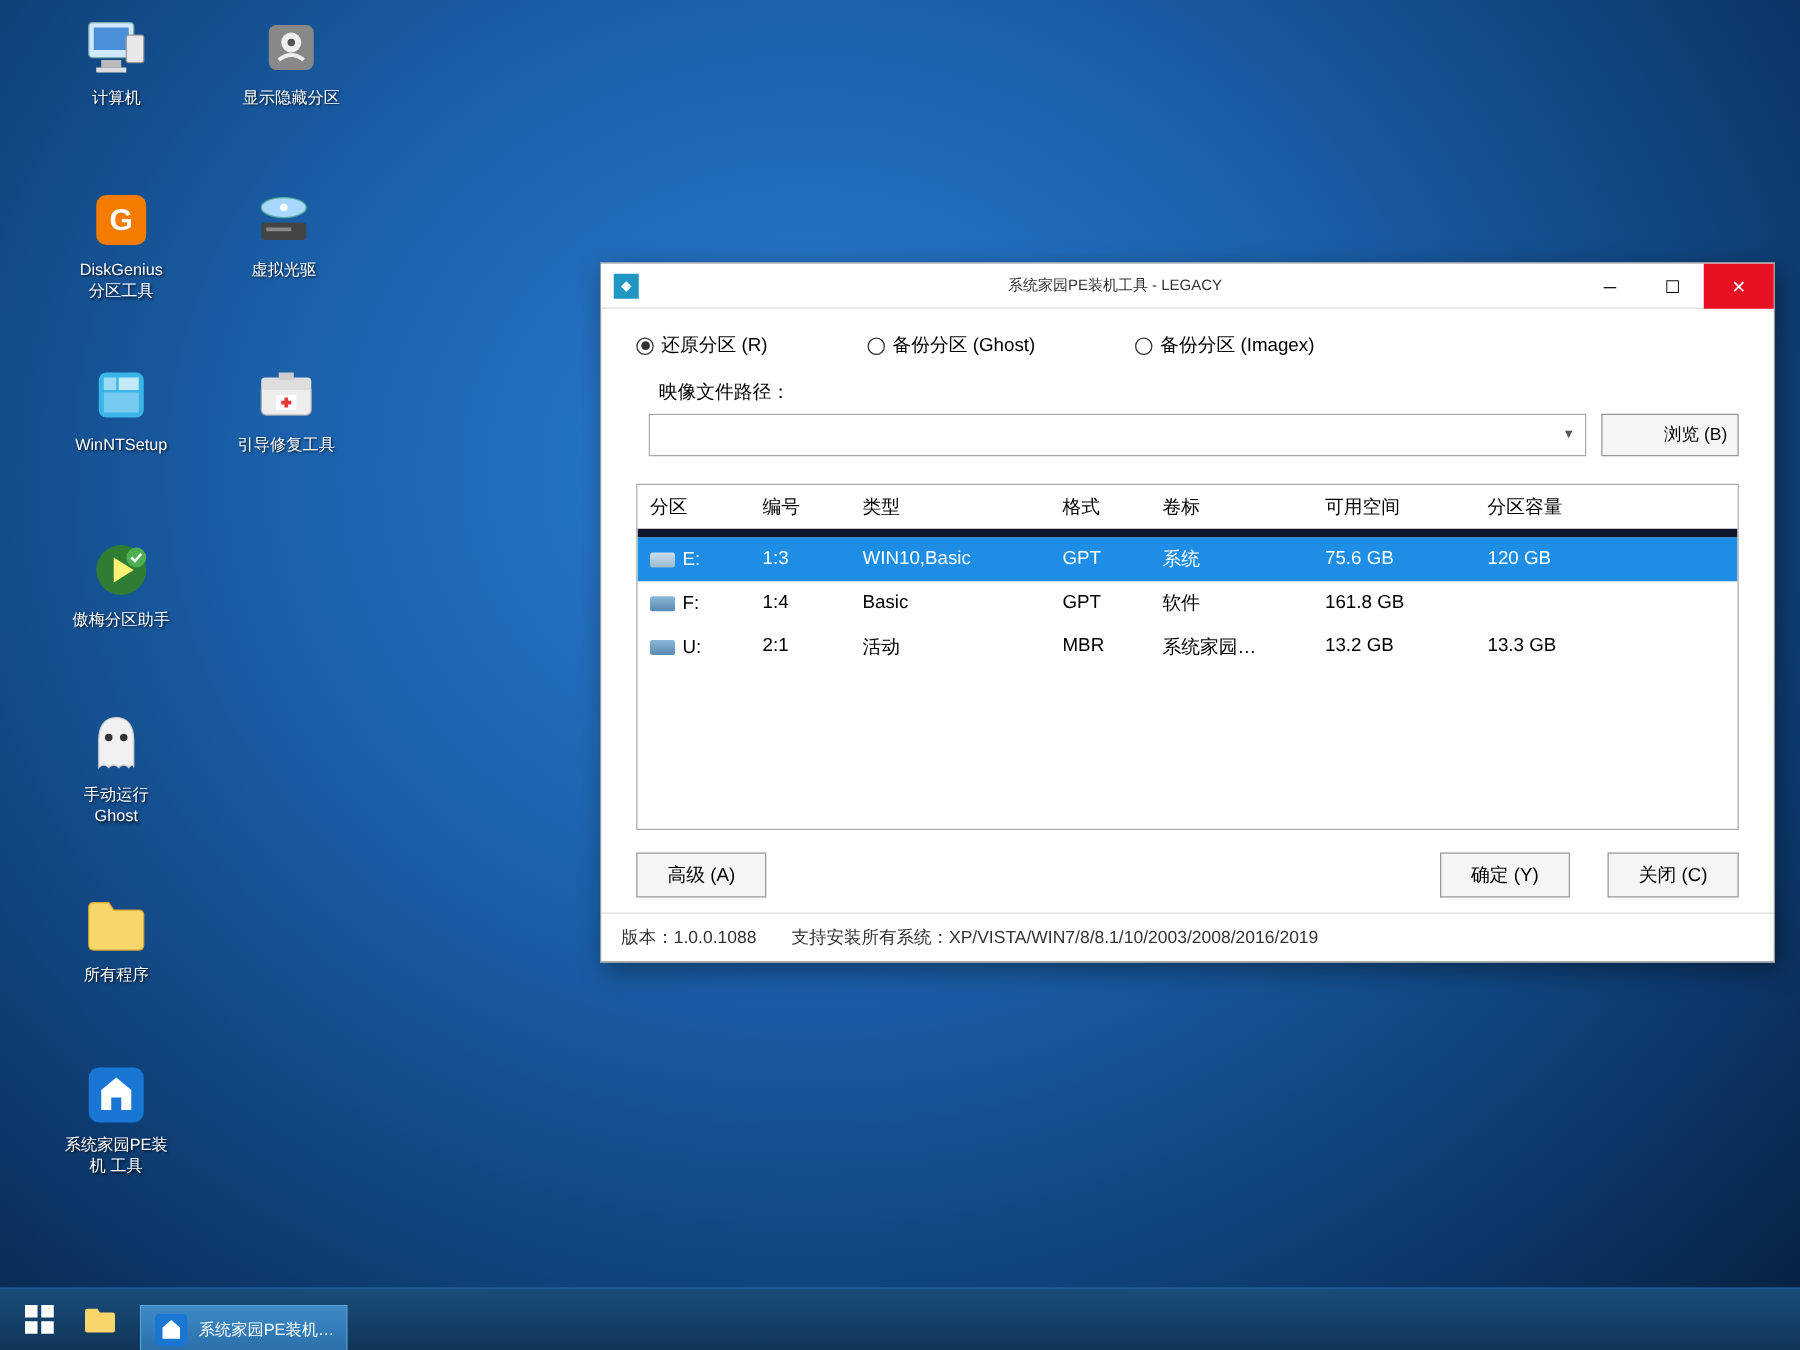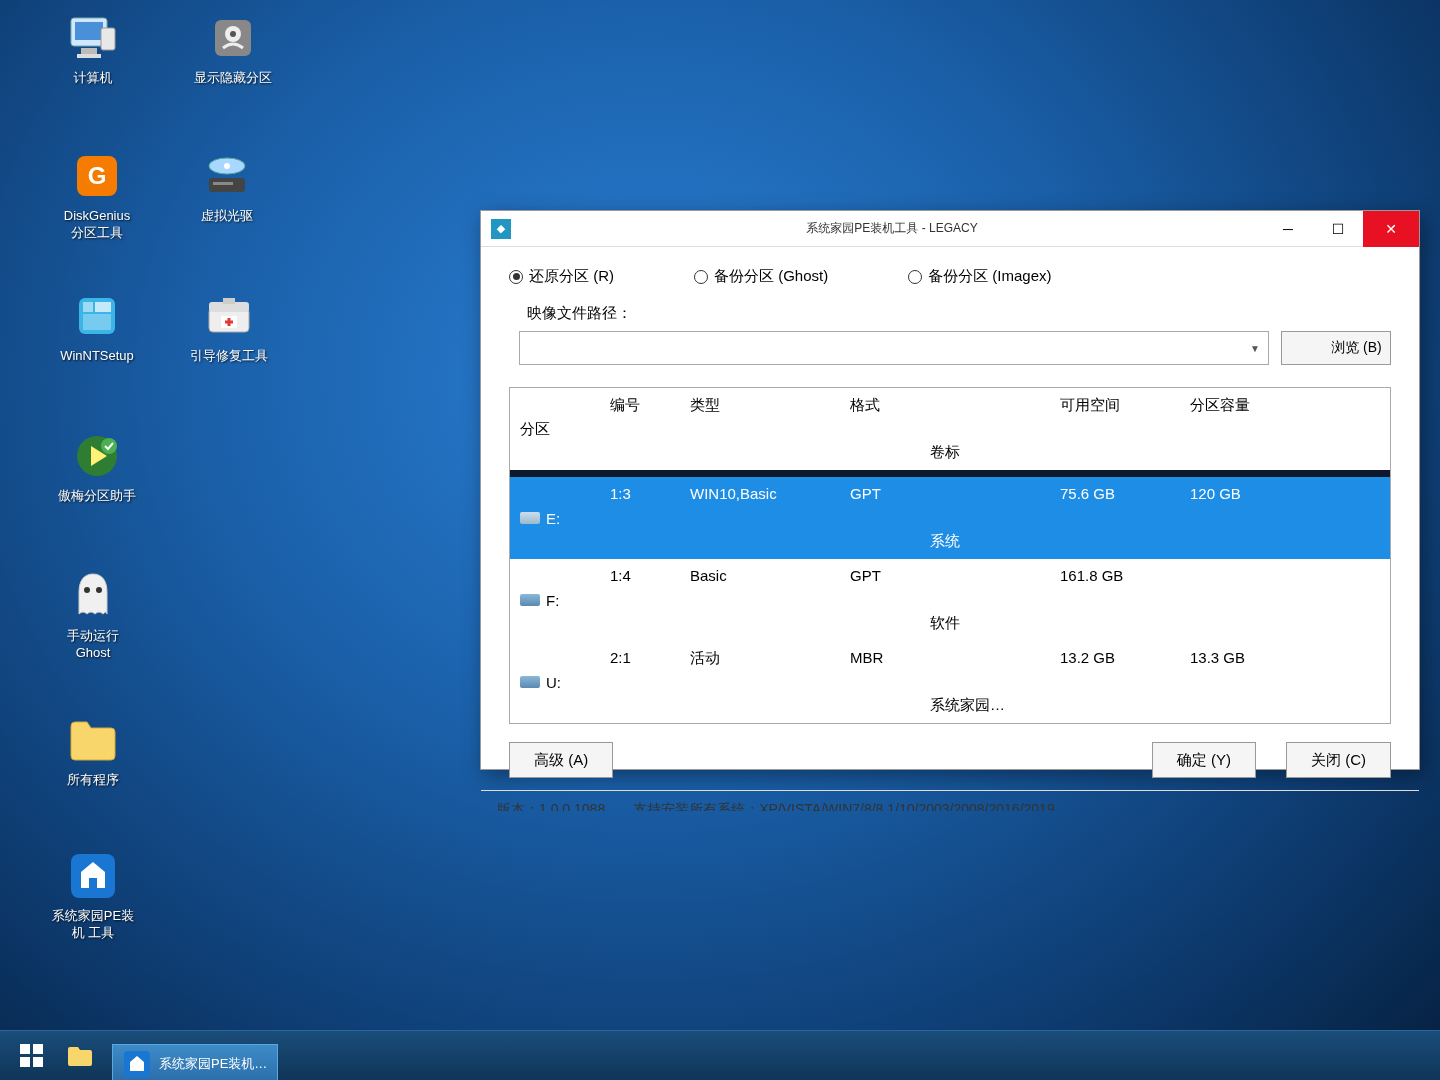--- a/index.html
+++ b/index.html
@@ -53,21 +53,21 @@
 .path-row { display: flex; align-items: center; gap: 12px; margin-bottom: 22px; }
 .path-lbl { font-size: 15px; margin-left: 18px; margin-right: 8px; }
 .path-input { flex: 1; height: 34px; border: 1px solid #aaa; background: #fff; position: relative; margin-left: 10px; }
 .path-input .dd { position: absolute; right: 8px; top: 50%; transform: translateY(-50%); font-size: 10px; color: #555; }
 .browse-btn { width: 110px; height: 34px; border: 1px solid #999; background: #f5f5f5; font-size: 14px; cursor: pointer; padding-left: 41px; }
 
 .part-table { border: 1px solid #aaa; flex: 1; overflow: hidden; background: #fff; }
 .pt-head { display: flex; background: #fff; border-bottom: 7px solid #0f172a; }
 .pt-head .pc, .pt-row .pc { padding: 8px 10px; font-size: 15px; }
 .pc.c1 { width: 90px; display: flex; gap: 6px; align-items: center; } .pc.c2 { width: 80px; } .pc.c3 { width: 160px; }
-.pc.c4 { width: 80px; } .pc.c5 { width: 130px; margin-top: 47px; } .pc.c6 { width: 130px; } .pc.c7 { flex: 1; }
+.pc.c4 { width: 80px; } .pc.c5 { width: 130px; } .pc.c6 { width: 130px; } .pc.c7 { flex: 1; }
 .pt-row { display: flex; cursor: pointer; }
 .pt-row.sel { background: #1d8de5; color: #fff; }
 .pt-row .disk-ico { width: 20px; height: 12px; background: linear-gradient(#8ab8d8,#5a8ab0); border-radius: 2px; display: inline-block; }
 .pt-row.sel .disk-ico { background: linear-gradient(#cde,#9bc); }
 
 .btn-row { display: flex; margin-top: 18px; }
 .btn { height: 36px; padding: 0 24px; border: 1px solid #999; background: #f5f5f5; font-size: 15px; cursor: pointer; }
 .btn-row .spacer { flex: 1; }
 .btn + .btn { margin-left: 30px; }
 

